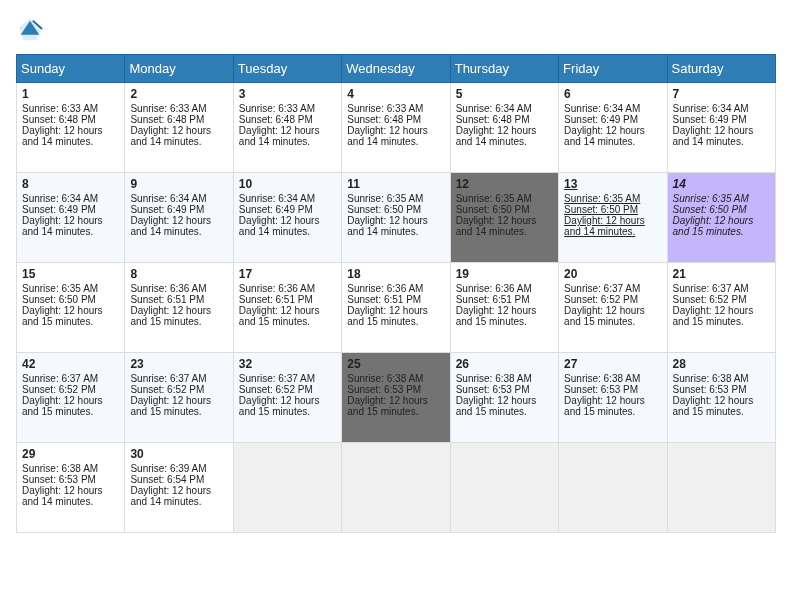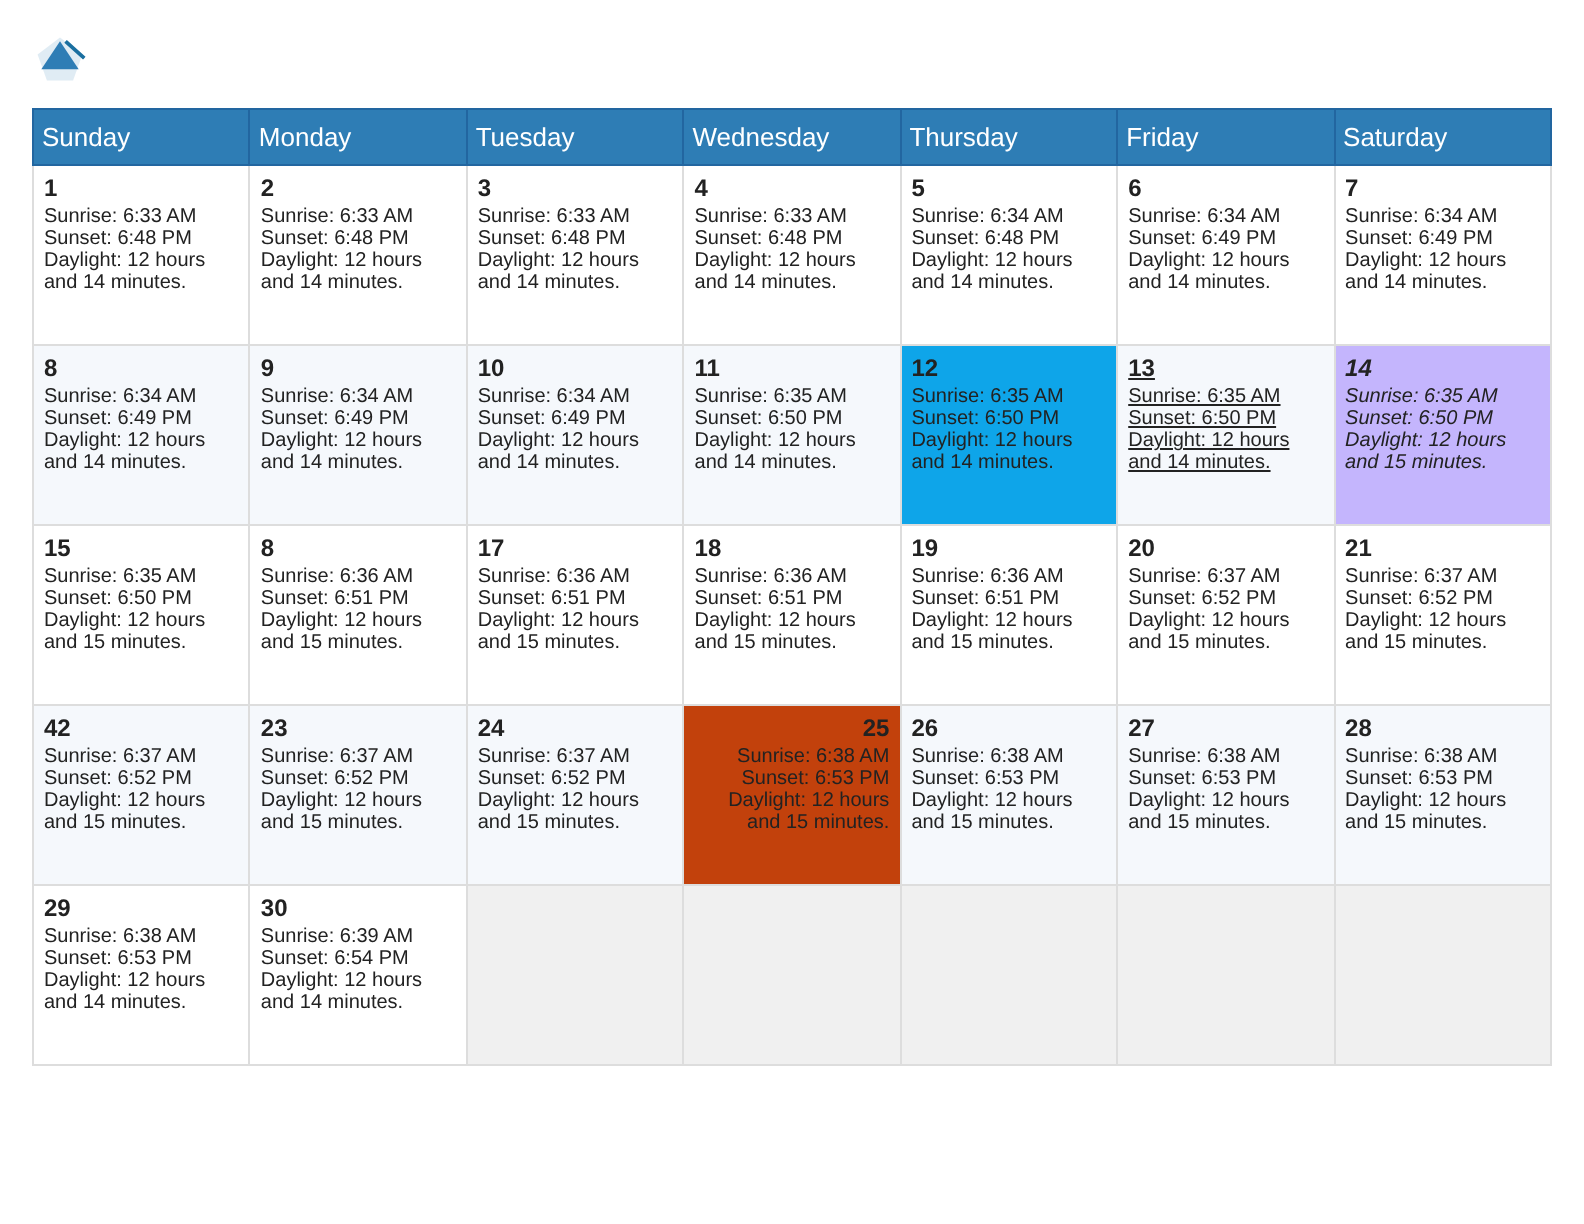--- a/index.html
+++ b/index.html
@@ -130,38 +130,38 @@
         <td><span class="day-num">4</span><span>Sunrise: 6:33 AM</span><br><span>Sunset: 6:48 PM</span><br><span>Daylight: 12 hours and 14 minutes.</span></td>
         <td><span class="day-num">5</span><span>Sunrise: 6:34 AM</span><br><span>Sunset: 6:48 PM</span><br><span>Daylight: 12 hours and 14 minutes.</span></td>
         <td><span class="day-num">6</span><span>Sunrise: 6:34 AM</span><br><span>Sunset: 6:49 PM</span><br><span>Daylight: 12 hours and 14 minutes.</span></td>
         <td><span class="day-num">7</span><span>Sunrise: 6:34 AM</span><br><span>Sunset: 6:49 PM</span><br><span>Daylight: 12 hours and 14 minutes.</span></td>
       </tr>
       <tr>
         <td style="background-color: rgb(245, 248, 252);"><span class="day-num">8</span><span>Sunrise: 6:34 AM</span><br><span>Sunset: 6:49 PM</span><br><span>Daylight: 12 hours and 14 minutes.</span></td>
         <td style="background-color: rgb(245, 248, 252);"><span class="day-num">9</span><span>Sunrise: 6:34 AM</span><br><span>Sunset: 6:49 PM</span><br><span>Daylight: 12 hours and 14 minutes.</span></td>
         <td style="background-color: rgb(245, 248, 252);"><span class="day-num">10</span><span>Sunrise: 6:34 AM</span><br><span>Sunset: 6:49 PM</span><br><span>Daylight: 12 hours and 14 minutes.</span></td>
         <td style="background-color: rgb(245, 248, 252);"><span class="day-num">11</span><span>Sunrise: 6:35 AM</span><br><span>Sunset: 6:50 PM</span><br><span>Daylight: 12 hours and 14 minutes.</span></td>
-        <td style="background-color: #0ea5e9;"><span class="day-num">12</span><span>Sunrise: 6:35 AM</span><br><span>Sunset: 6:50 PM</span><br><span>Daylight: 12 hours and 14 minutes.</span></td>
+        <td style="background-color: #737373;"><span class="day-num">12</span><span>Sunrise: 6:35 AM</span><br><span>Sunset: 6:50 PM</span><br><span>Daylight: 12 hours and 14 minutes.</span></td>
         <td style="background-color: rgb(245, 248, 252); text-decoration: underline;"><span class="day-num">13</span><span>Sunrise: 6:35 AM</span><br><span>Sunset: 6:50 PM</span><br><span>Daylight: 12 hours and 14 minutes.</span></td>
         <td style="background-color: #c4b5fd; font-style: italic;"><span class="day-num">14</span><span>Sunrise: 6:35 AM</span><br><span>Sunset: 6:50 PM</span><br><span>Daylight: 12 hours and 15 minutes.</span></td>
       </tr>
       <tr>
         <td><span class="day-num">15</span><span>Sunrise: 6:35 AM</span><br><span>Sunset: 6:50 PM</span><br><span>Daylight: 12 hours and 15 minutes.</span></td>
         <td><span class="day-num">8</span><span>Sunrise: 6:36 AM</span><br><span>Sunset: 6:51 PM</span><br><span>Daylight: 12 hours and 15 minutes.</span></td>
         <td><span class="day-num">17</span><span>Sunrise: 6:36 AM</span><br><span>Sunset: 6:51 PM</span><br><span>Daylight: 12 hours and 15 minutes.</span></td>
         <td><span class="day-num">18</span><span>Sunrise: 6:36 AM</span><br><span>Sunset: 6:51 PM</span><br><span>Daylight: 12 hours and 15 minutes.</span></td>
         <td><span class="day-num">19</span><span>Sunrise: 6:36 AM</span><br><span>Sunset: 6:51 PM</span><br><span>Daylight: 12 hours and 15 minutes.</span></td>
         <td><span class="day-num">20</span><span>Sunrise: 6:37 AM</span><br><span>Sunset: 6:52 PM</span><br><span>Daylight: 12 hours and 15 minutes.</span></td>
         <td><span class="day-num">21</span><span>Sunrise: 6:37 AM</span><br><span>Sunset: 6:52 PM</span><br><span>Daylight: 12 hours and 15 minutes.</span></td>
       </tr>
       <tr>
         <td style="background-color: rgb(245, 248, 252);"><span class="day-num">42</span><span>Sunrise: 6:37 AM</span><br><span>Sunset: 6:52 PM</span><br><span>Daylight: 12 hours and 15 minutes.</span></td>
         <td style="background-color: rgb(245, 248, 252);"><span class="day-num">23</span><span>Sunrise: 6:37 AM</span><br><span>Sunset: 6:52 PM</span><br><span>Daylight: 12 hours and 15 minutes.</span></td>
-        <td style="background-color: rgb(245, 248, 252);"><span class="day-num">24</span><span>Sunrise: 6:37 AM</span><br><span>Sunset: 6:52 PM</span><br><span>Daylight: 12 hours and 15 minutes.</span></td>
-        <td style="background-color: #c2410c; text-align: right;"><span class="day-num">25</span><span>Sunrise: 6:38 AM</span><br><span>Sunset: 6:53 PM</span><br><span>Daylight: 12 hours and 15 minutes.</span></td>
+        <td style="background-color: rgb(245, 248, 252);"><span class="day-num">32</span><span>Sunrise: 6:37 AM</span><br><span>Sunset: 6:52 PM</span><br><span>Daylight: 12 hours and 15 minutes.</span></td>
+        <td style="background-color: #737373;"><span class="day-num">25</span><span>Sunrise: 6:38 AM</span><br><span>Sunset: 6:53 PM</span><br><span>Daylight: 12 hours and 15 minutes.</span></td>
         <td style="background-color: rgb(245, 248, 252); margin-left: 36px;"><span class="day-num">26</span><span>Sunrise: 6:38 AM</span><br><span>Sunset: 6:53 PM</span><br><span>Daylight: 12 hours and 15 minutes.</span></td>
         <td style="background-color: rgb(245, 248, 252);"><span class="day-num">27</span><span>Sunrise: 6:38 AM</span><br><span>Sunset: 6:53 PM</span><br><span>Daylight: 12 hours and 15 minutes.</span></td>
         <td style="background-color: rgb(245, 248, 252);"><span class="day-num">28</span><span>Sunrise: 6:38 AM</span><br><span>Sunset: 6:53 PM</span><br><span>Daylight: 12 hours and 15 minutes.</span></td>
       </tr>
       <tr>
         <td><span class="day-num">29</span><span>Sunrise: 6:38 AM</span><br><span>Sunset: 6:53 PM</span><br><span>Daylight: 12 hours and 14 minutes.</span></td>
         <td><span class="day-num">30</span><span>Sunrise: 6:39 AM</span><br><span>Sunset: 6:54 PM</span><br><span>Daylight: 12 hours and 14 minutes.</span></td>
         <td class="cell-empty"></td>
         <td class="cell-empty"></td>
         <td class="cell-empty"></td>

